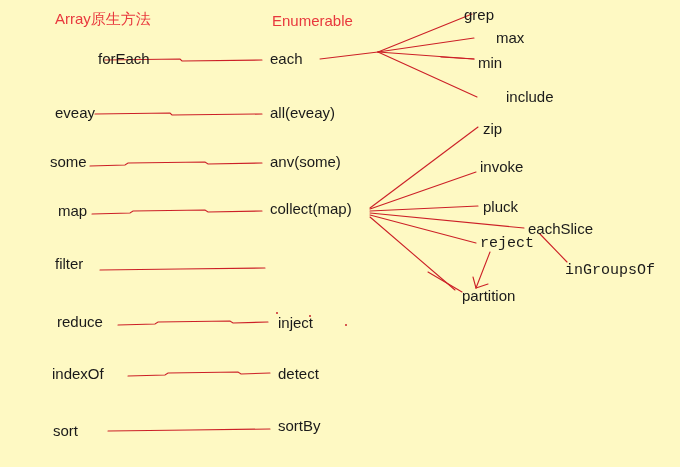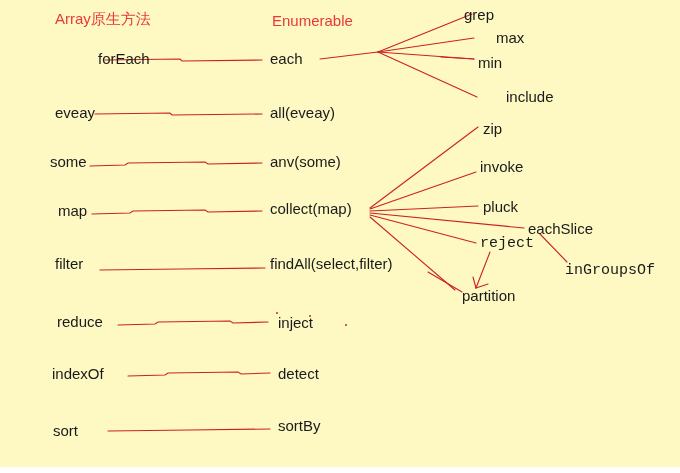--- a/index.html
+++ b/index.html
@@ -102,21 +102,20 @@
   <div class="node" style="left:58px; top:203px;">map</div>
   <div class="node" style="left:55px; top:256px;">filter</div>
   <div class="node" style="left:57px; top:314px;">reduce</div>
   <div class="node" style="left:52px; top:366px;">indexOf</div>
   <div class="node" style="left:53px; top:423px;">sort</div>
 
   <div class="node" style="left:270px; top:51px;">each</div>
   <div class="node" style="left:270px; top:105px;">all(eveay)</div>
   <div class="node" style="left:270px; top:154px;">anv(some)</div>
   <div class="node" style="left:270px; top:201px;">collect(map)</div>
-  <div class="node" style="left:270px; top:256px;">findAll(select,filter)</div>
   <div class="node" style="left:278px; top:315px;">inject</div>
   <div class="node" style="left:278px; top:366px;">detect</div>
   <div class="node" style="left:278px; top:418px;">sortBy</div>
 
   <div class="node" style="left:464px; top:7px;">grep</div>
   <div class="node" style="left:485px; top:30px;margin-left:11px;">max</div>
   <div class="node" style="left:478px; top:55px;">min</div>
   <div class="node" style="left:478px; top:89px;margin-left:28px;">include</div>
 
   <div class="node" style="left:483px; top:121px;">zip</div>

